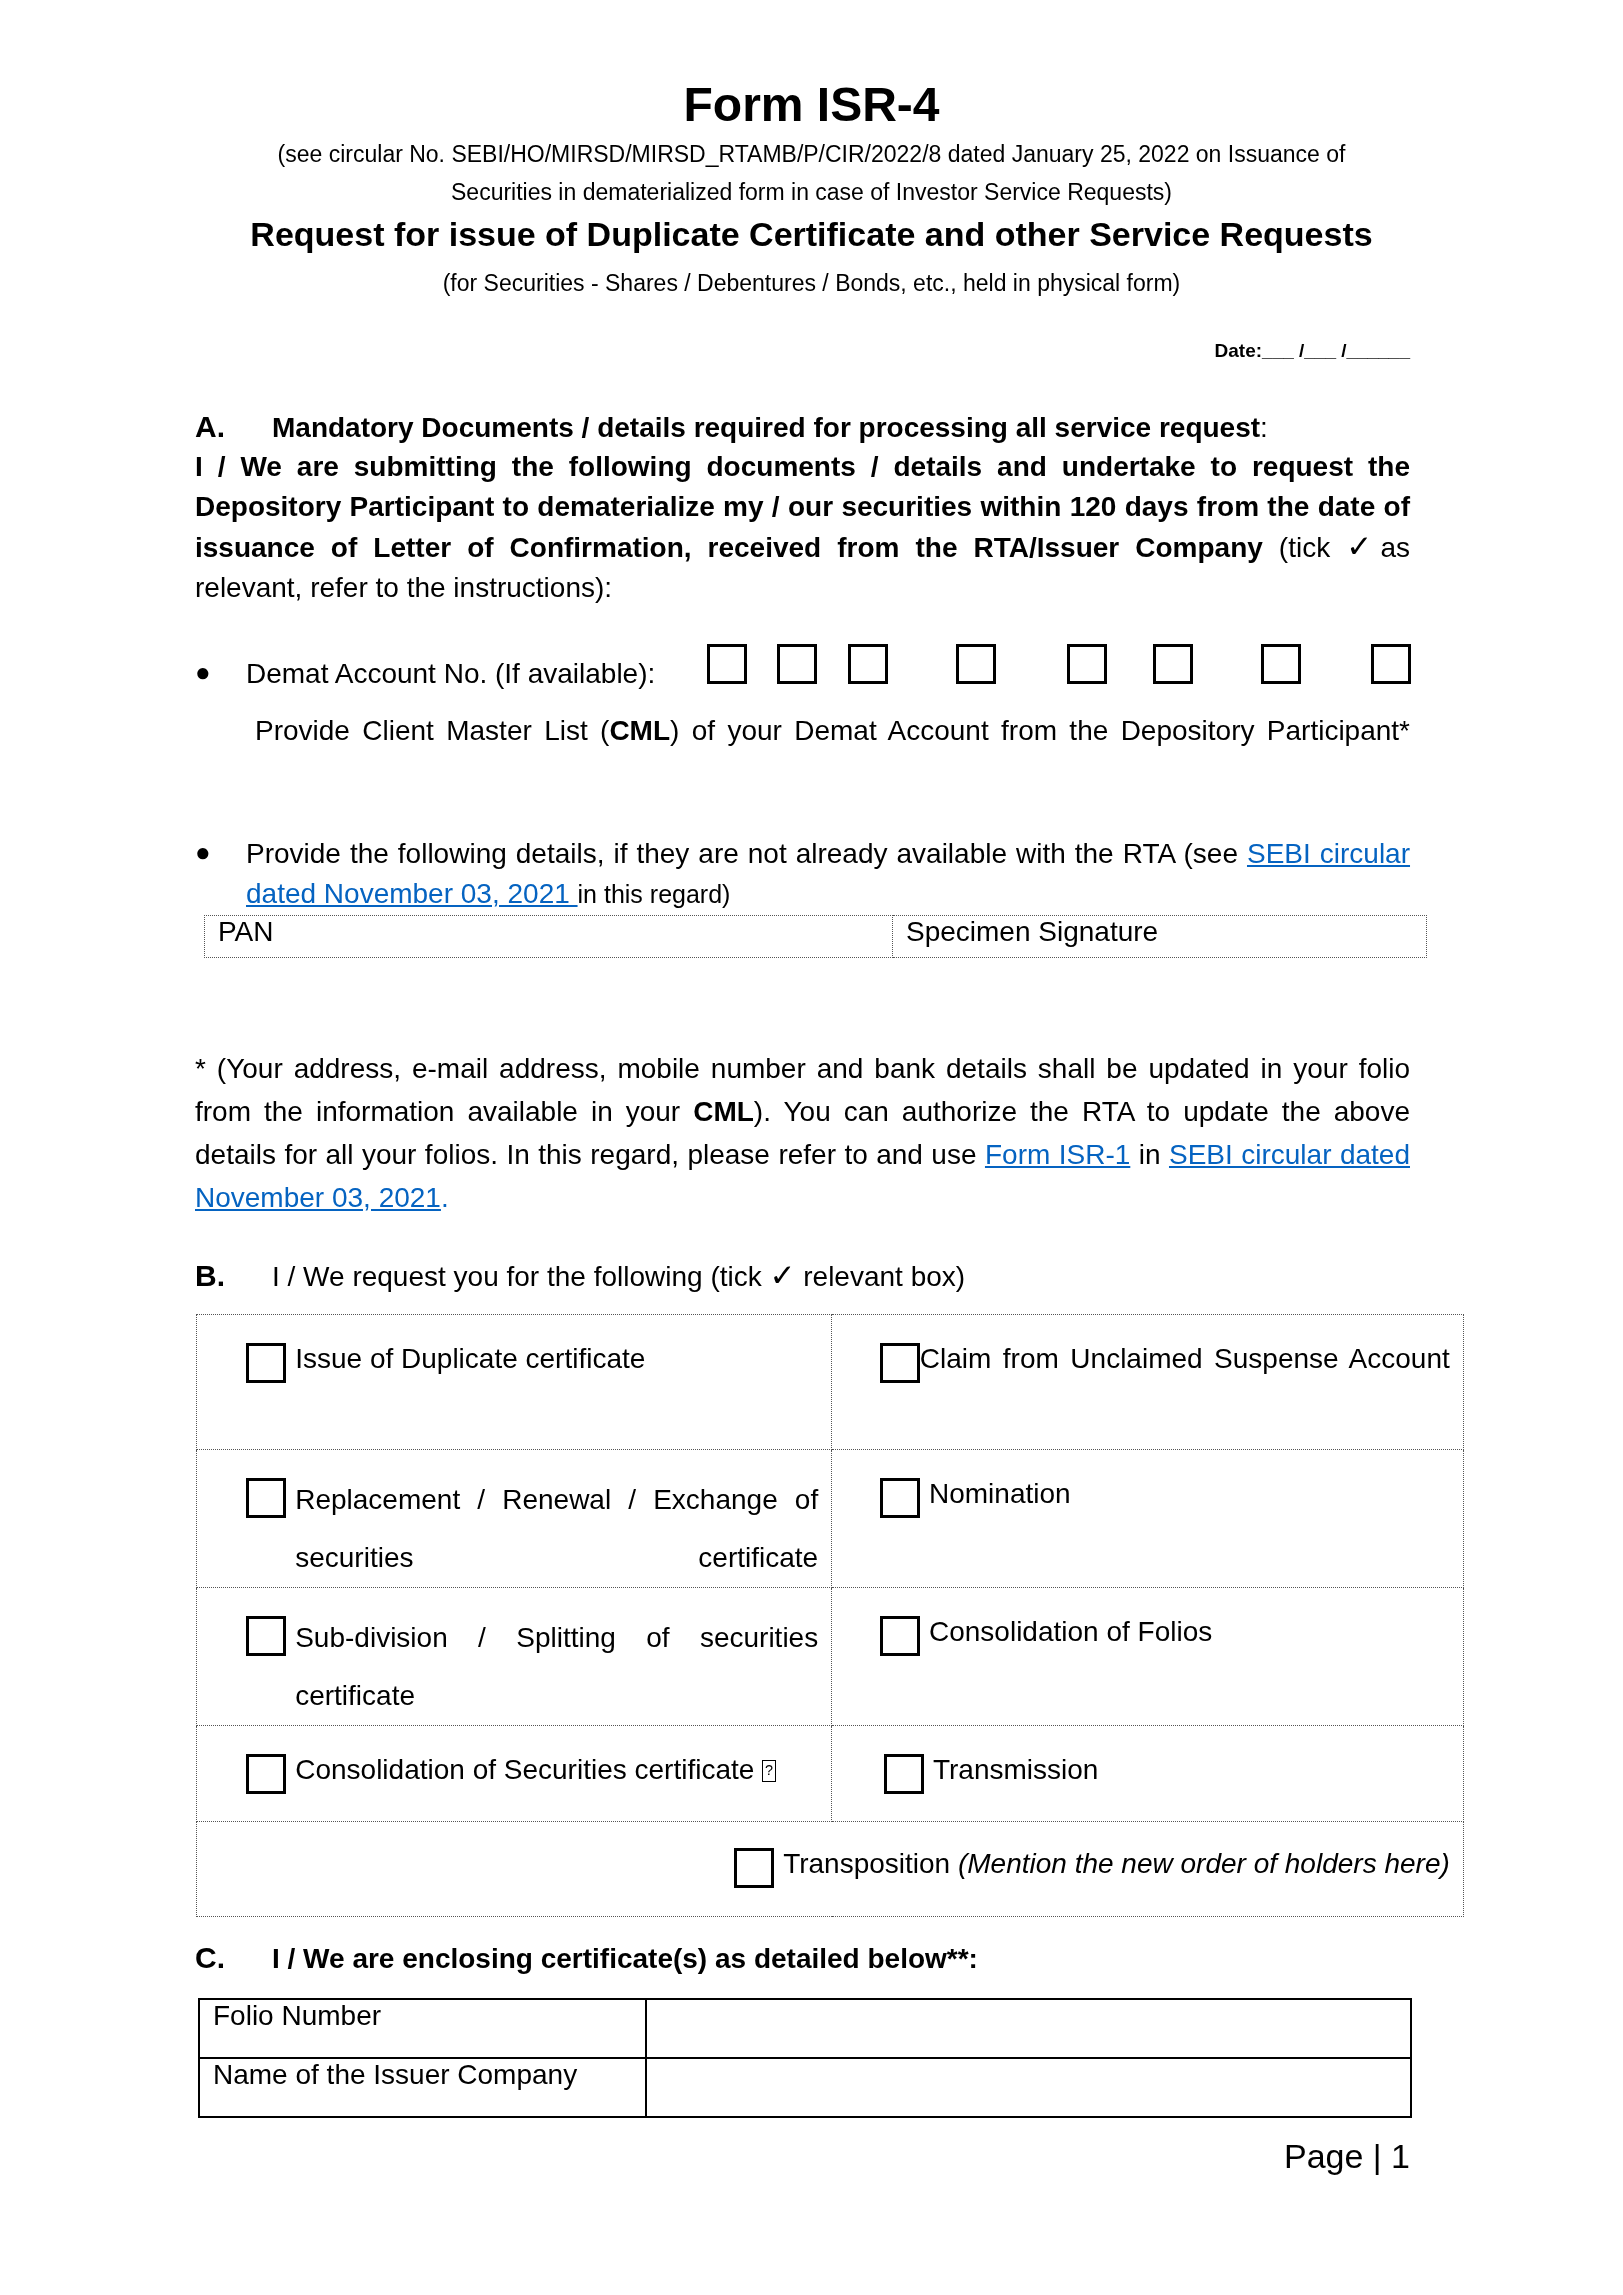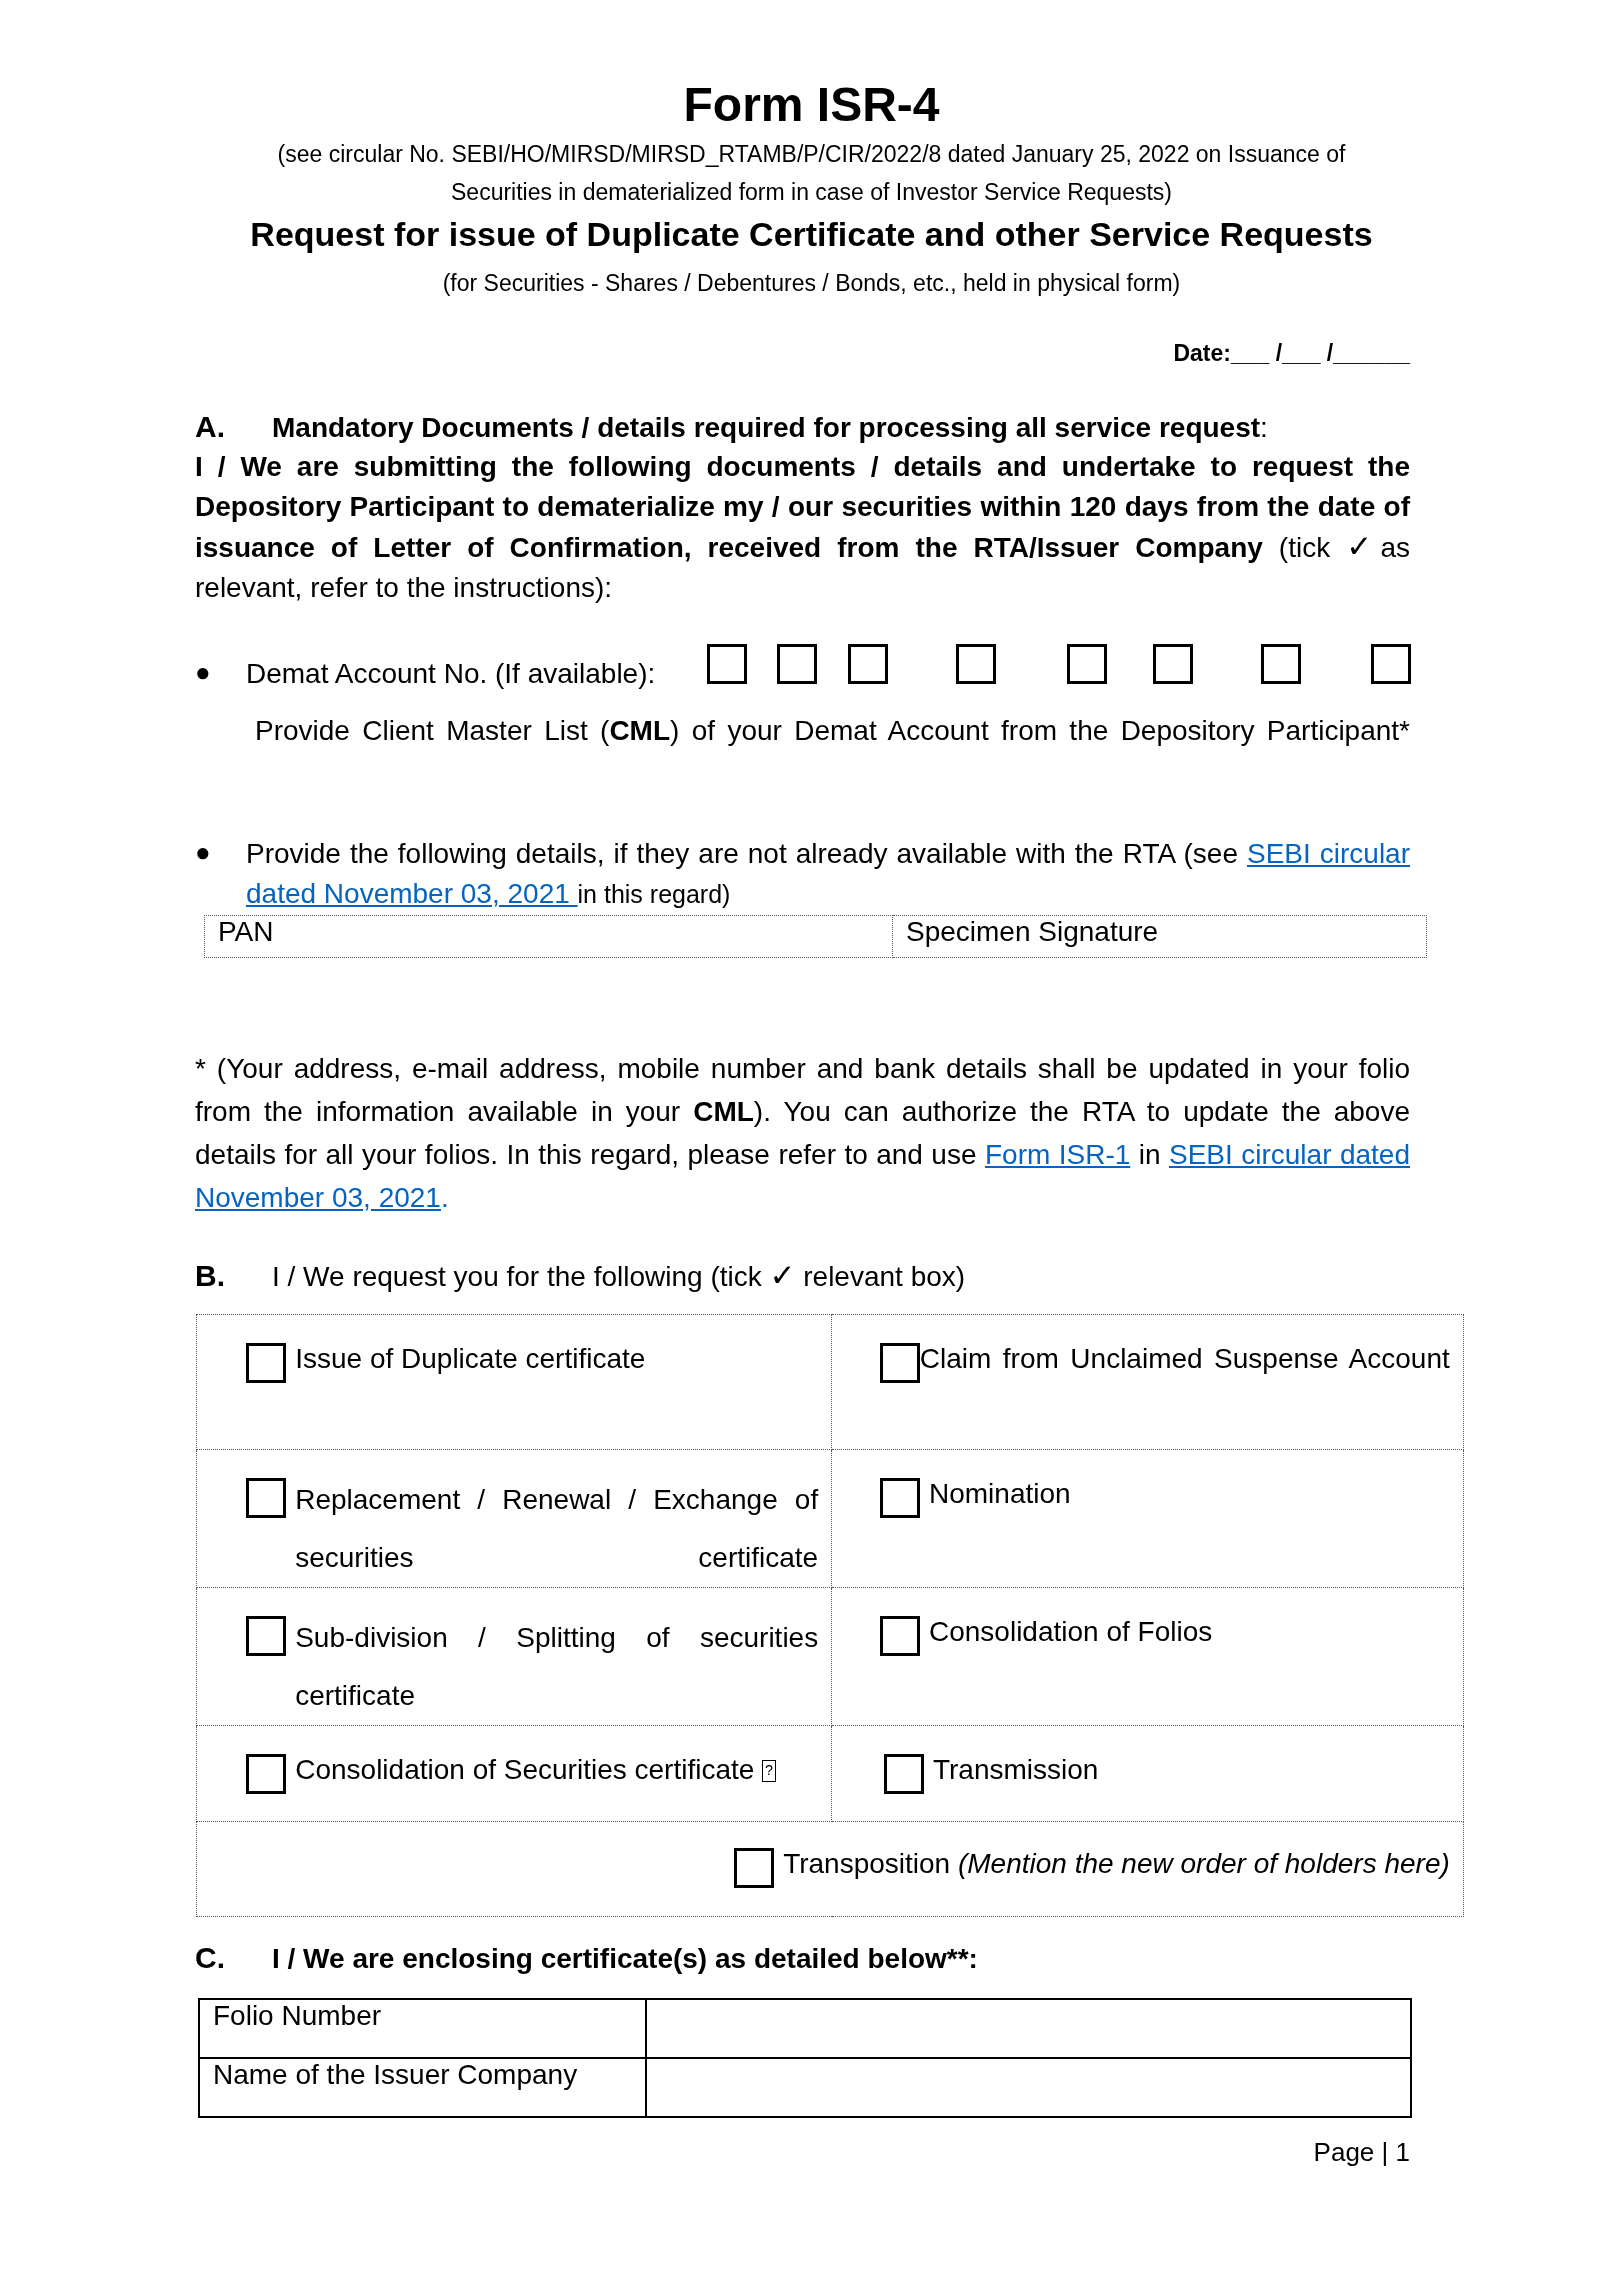--- a/index.html
+++ b/index.html
@@ -4,21 +4,21 @@
 <style>
   html, body { margin: 0; padding: 0; background: #ffffff; }
   body { width: 1623px; height: 2295px; position: relative; overflow: hidden;
          font-family: "Liberation Sans", "DejaVu Sans", sans-serif; color: #000; }
   .abs { position: absolute; }
   .center { left: 0; width: 1623px; text-align: center; }
   .title { top: 77px; font-size: 48px; font-weight: bold; letter-spacing: 0px; }
   .circ { font-size: 23px; line-height: 38px; }
   .subtitle { top: 215px; font-size: 34px; font-weight: bold; }
   .subnote { top: 270px; font-size: 23px; }
-  .date { top: 340px; right: 213px; font-size: 23px; font-weight: bold; white-space: pre; }
+  .date { top: 340px; right: 213px; font-size: 19px; font-weight: bold; white-space: pre; }
   .body { left: 195px; width: 1215px; font-size: 28px; line-height: 40px; }
   .just { text-align: justify; text-align-last: justify; }
   .bold { font-weight: bold; }
   .sec-letter { display: inline-block; width: 77px; font-weight: bold; font-size: 30px; }
   .link { color: #0563C1; text-decoration: underline; }
   .bullet { position: absolute; left: 195px; font-size: 26px; }
   .box { position: absolute; width: 34px; height: 34px; border: 3.3px solid #000; box-sizing: content-box; background: #fff; }
   .tick { font-size: 31px; }
   table { border-collapse: collapse; position: absolute; }
   .dotted td { border: 1.3px dotted #555; vertical-align: top; }
@@ -144,14 +144,14 @@
     <td style="padding:0 13px;" class="cell-text">Folio Number</td>
     <td></td>
   </tr>
   <tr style="height:59px;">
     <td style="width:419px; padding:0 13px;" class="cell-text">Name of the Issuer Company</td>
     <td></td>
   </tr>
 </tbody>
   </table>
 
-<div class="abs" style="top:2137px; right:213px; font-size:26px;">Page | 1</div>
+<div class="abs" style="top:2137px; right:213px; font-size:34px;">Page | 1</div>
 
 
 </body></html>

